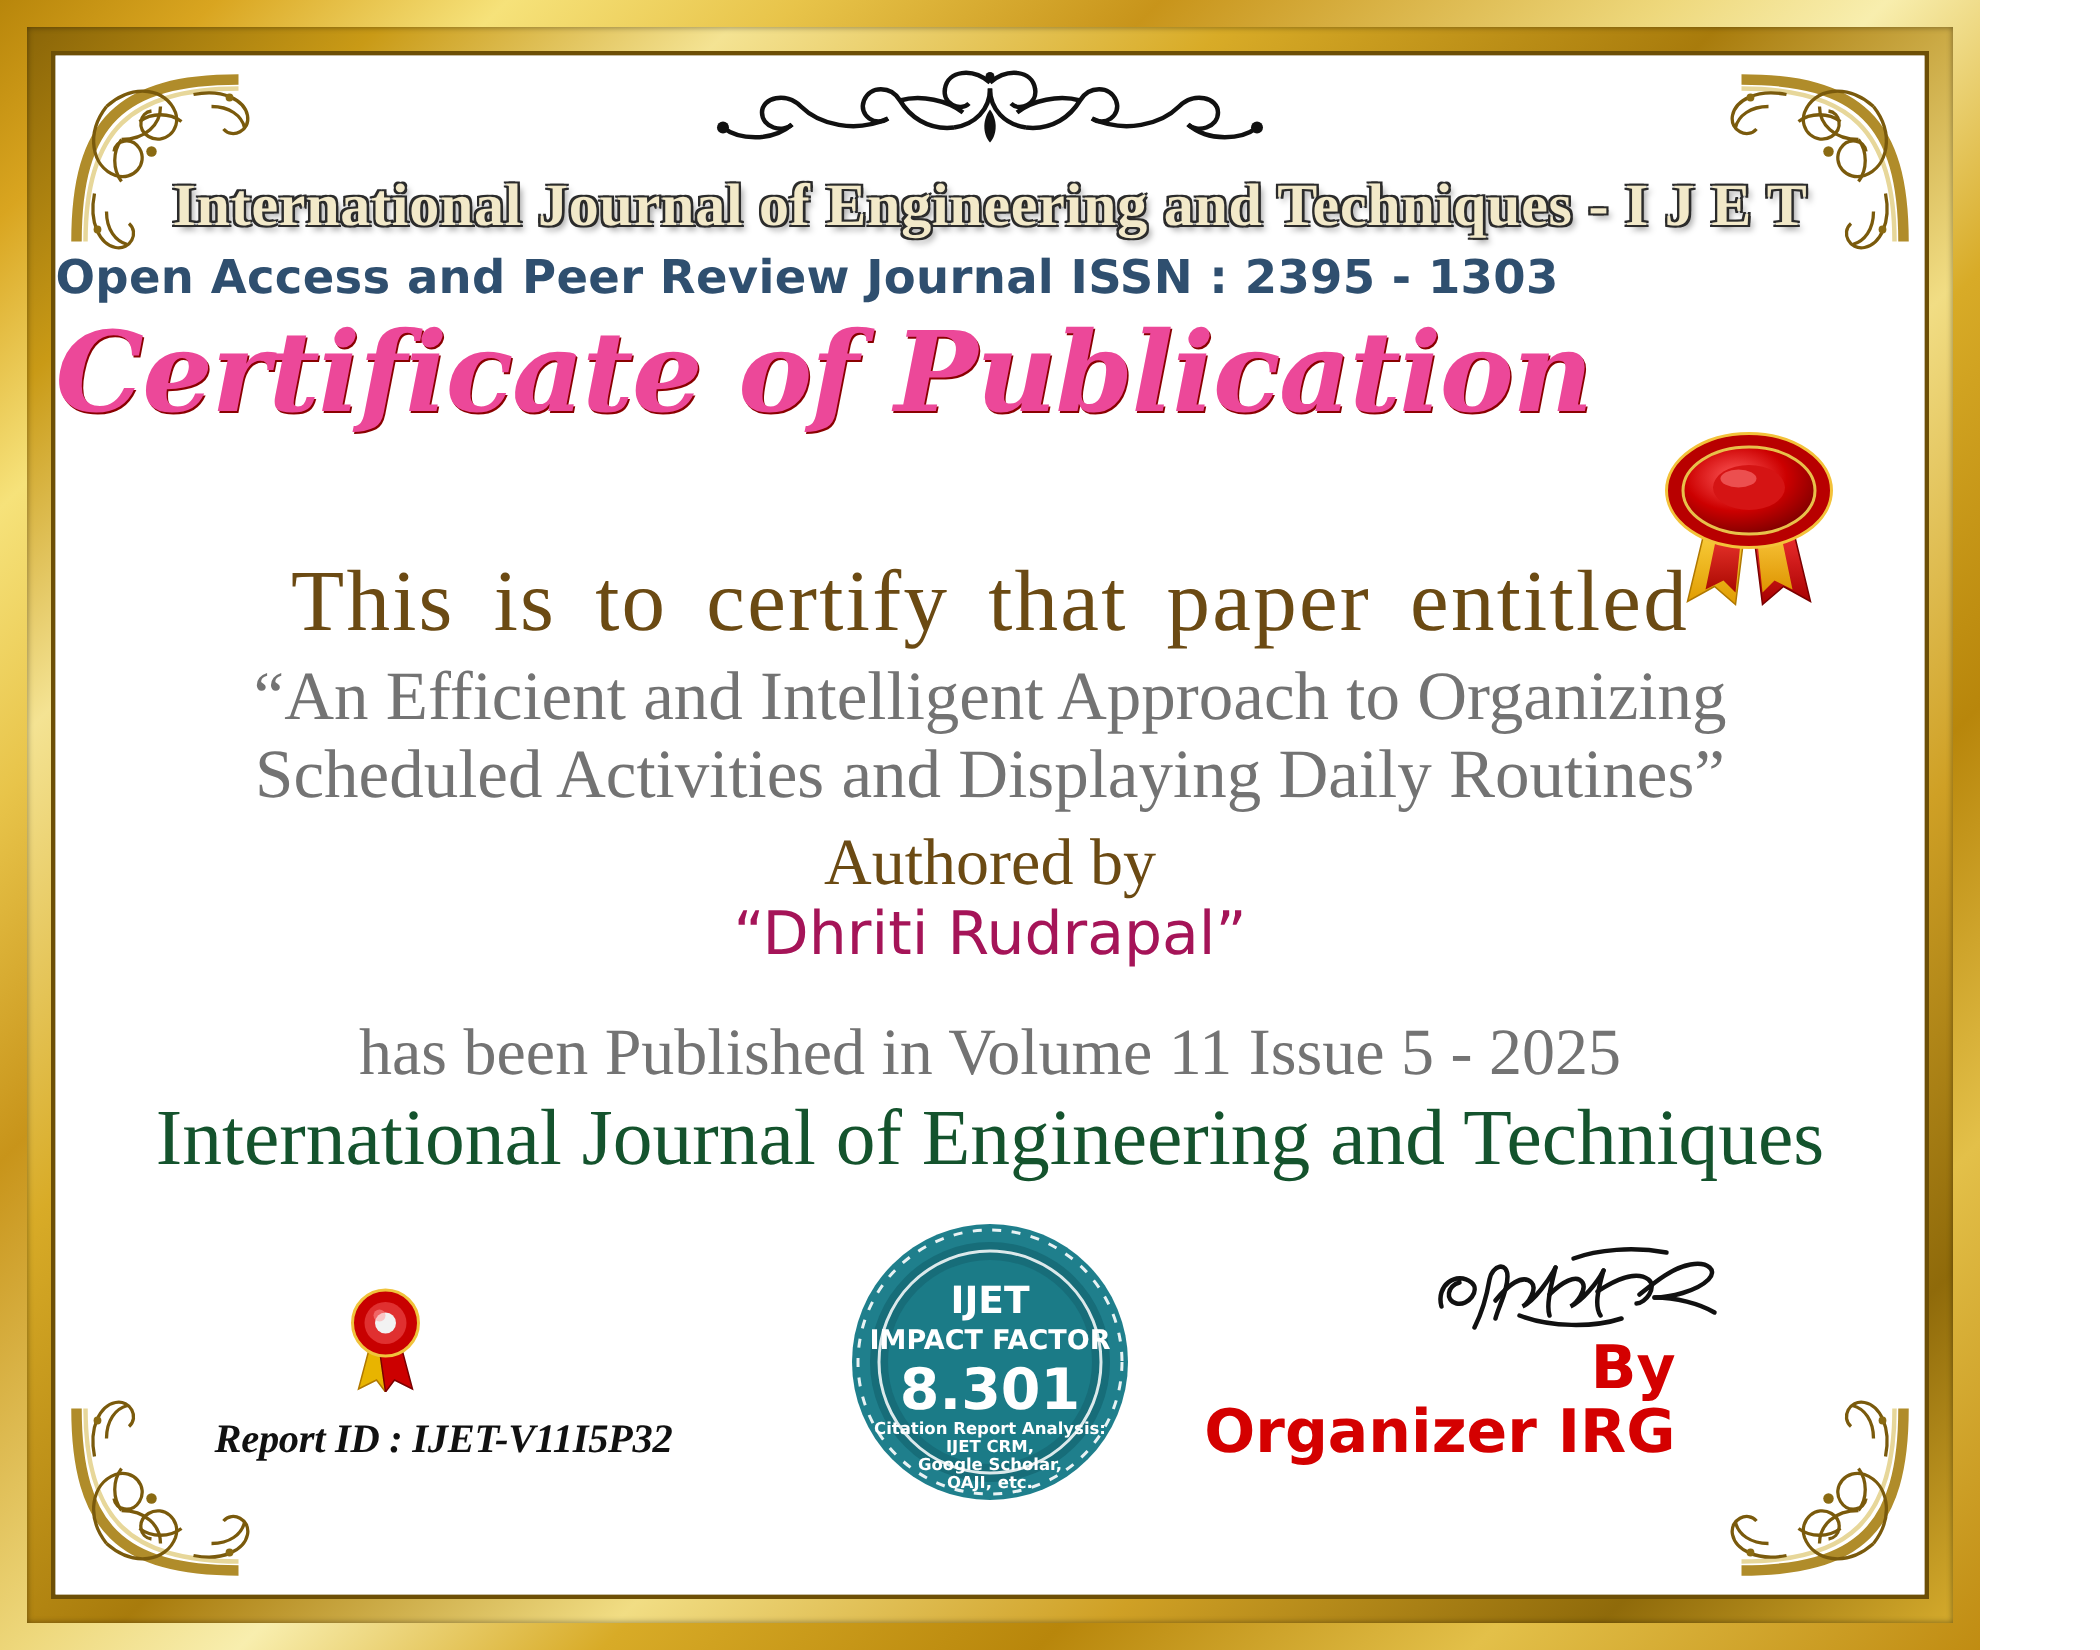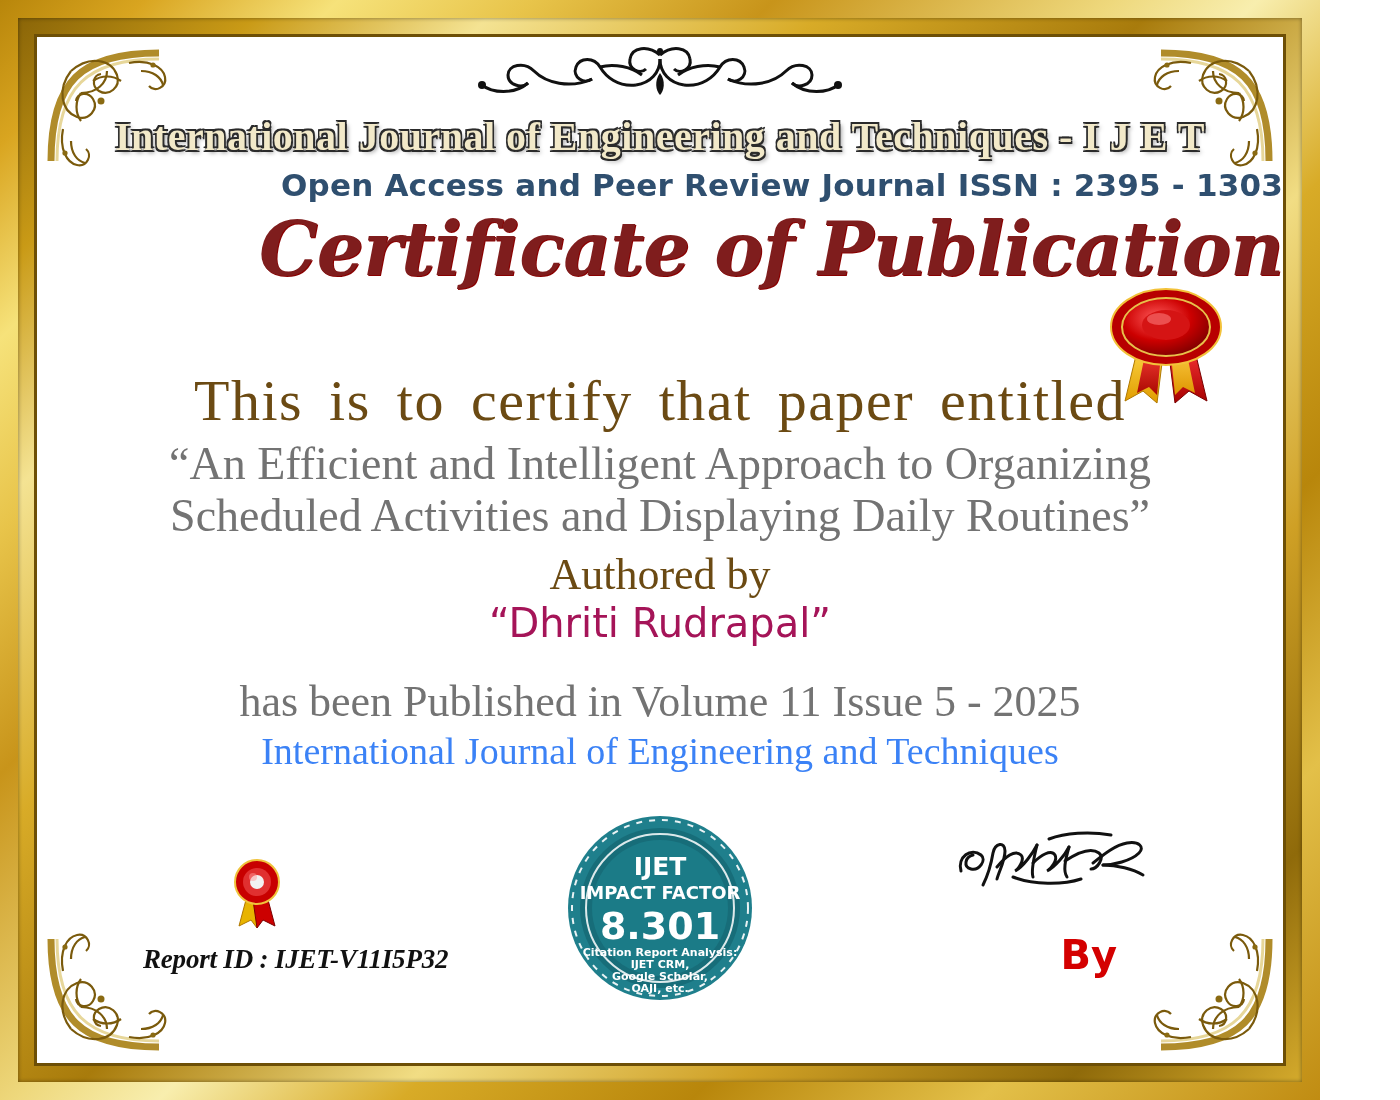--- a/index.html
+++ b/index.html
@@ -110,37 +110,37 @@
        1.6px -1.6px 0 #2b2b2b,
       -1.6px  1.6px 0 #2b2b2b,
        1.6px  1.6px 0 #2b2b2b,
        0 0 2px #2b2b2b,
        3px 3px 4px rgba(0,0,0,.35);
   }
   .journal-sub {
     position: absolute;
     top: 130px;
     left: 0; right: 0;
-    text-align: right;
+    text-align: left;
     font-family: "DejaVu Sans", sans-serif;
     font-size: 31px;
     font-weight: bold;
     color: #2f4f6f;
     letter-spacing: .2px;
   }
 
   .cert-title {
     position: absolute;
     top: 175px;
     left: 0; right: 0;
-    text-align: right;
+    text-align: left;
     font-family: "DejaVu Serif", serif;
     font-size: 74px;
     font-weight: bold;
-    color: #7f1d1d;
+    color: #ec4899;
     font-style: italic;
     letter-spacing: -1px;
     line-height: 1;
     text-shadow: 1px 1px 0 #8a0000;
   }
 
   
   .body-block {
     position: absolute;
     top: 330px;
@@ -176,22 +176,22 @@
     margin-top: 0;
   }
   .line-published {
     font-family: "Liberation Serif", serif;
     font-size: 44px;
     color: #737373;
     margin-top: 30px;
   }
   .line-journal {
     font-family: "Liberation Serif", serif;
-    font-size: 38px;
-    color: #3b82f6;
+    font-size: 53px;
+    color: #14532d;
     margin-top: 2px;
   }
 
   
   .rosette {
     position: absolute;
     top: 232px;
     right: 42px;
     width: 150px;
     height: 140px;
@@ -466,18 +466,19 @@
               <path d="M140 36 C150 28 162 18 174 16 C186 14 192 20 186 26 C178 34 160 38 150 38"></path>
               <path d="M150 38 C164 38 180 42 190 48"></path>
               <path d="M96 12 C112 6 136 4 158 8"></path>
               <path d="M60 50 C80 58 110 58 128 52"></path>
             </g>
           </svg>
         </div>
 
         <div class="by-block">
           <div class="by-label">By</div>
+          <div class="by-org">Organizer IRG</div>
         </div>
 
       </div>
     </div>
   </div>
 </div>
 
 </body></html>

